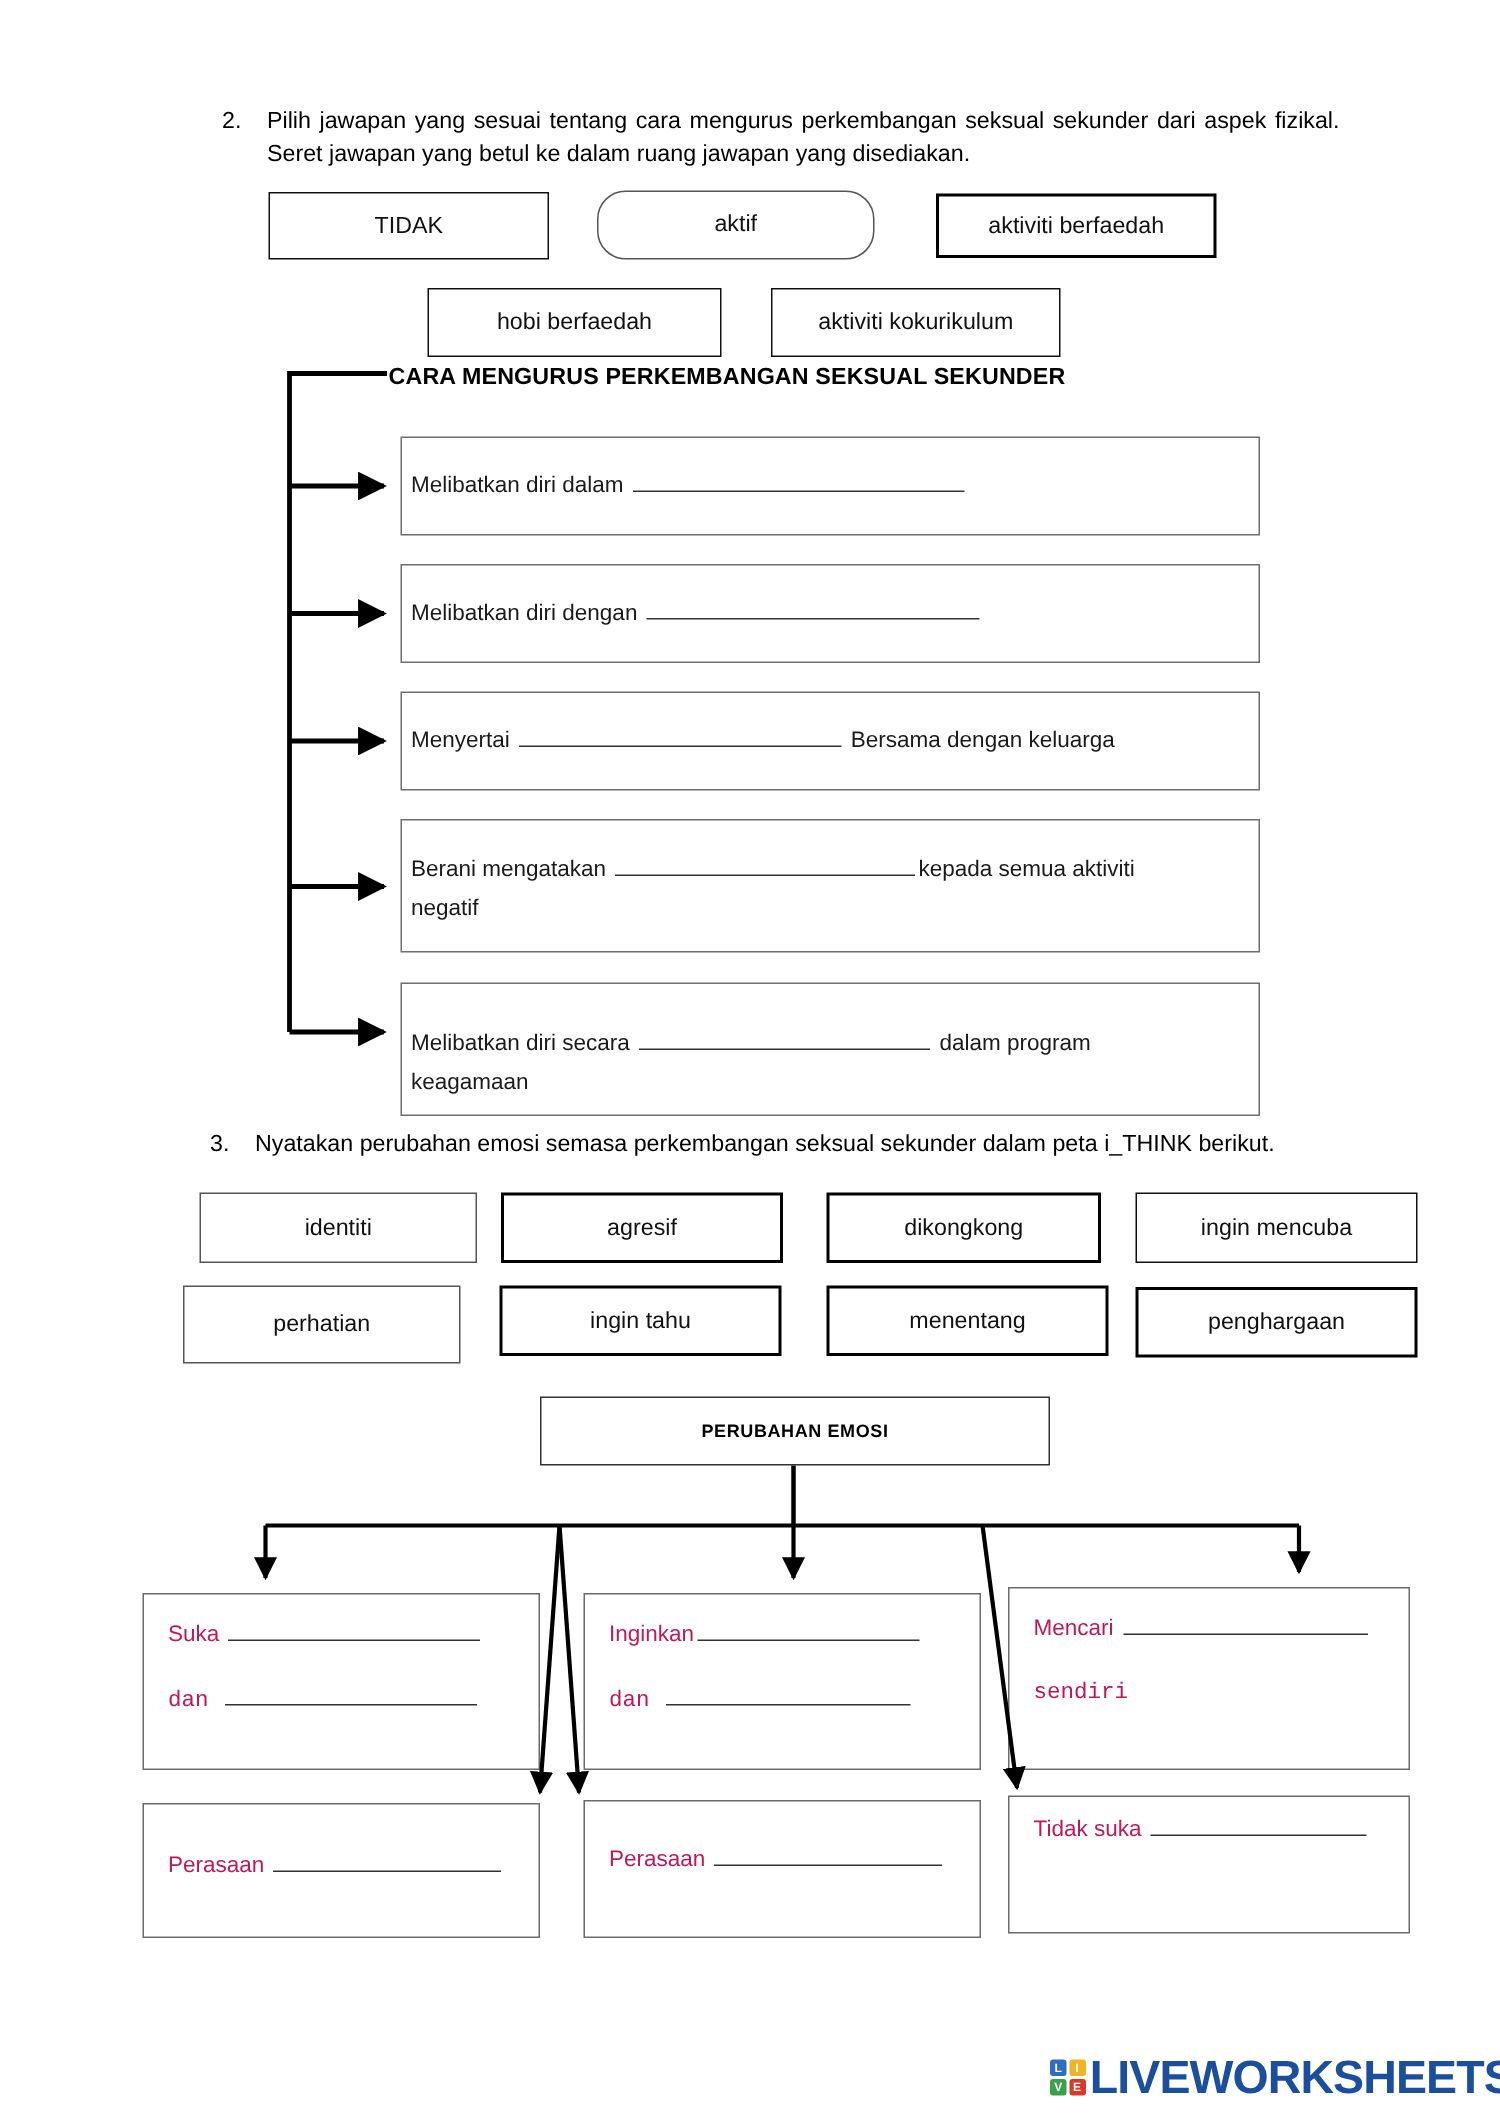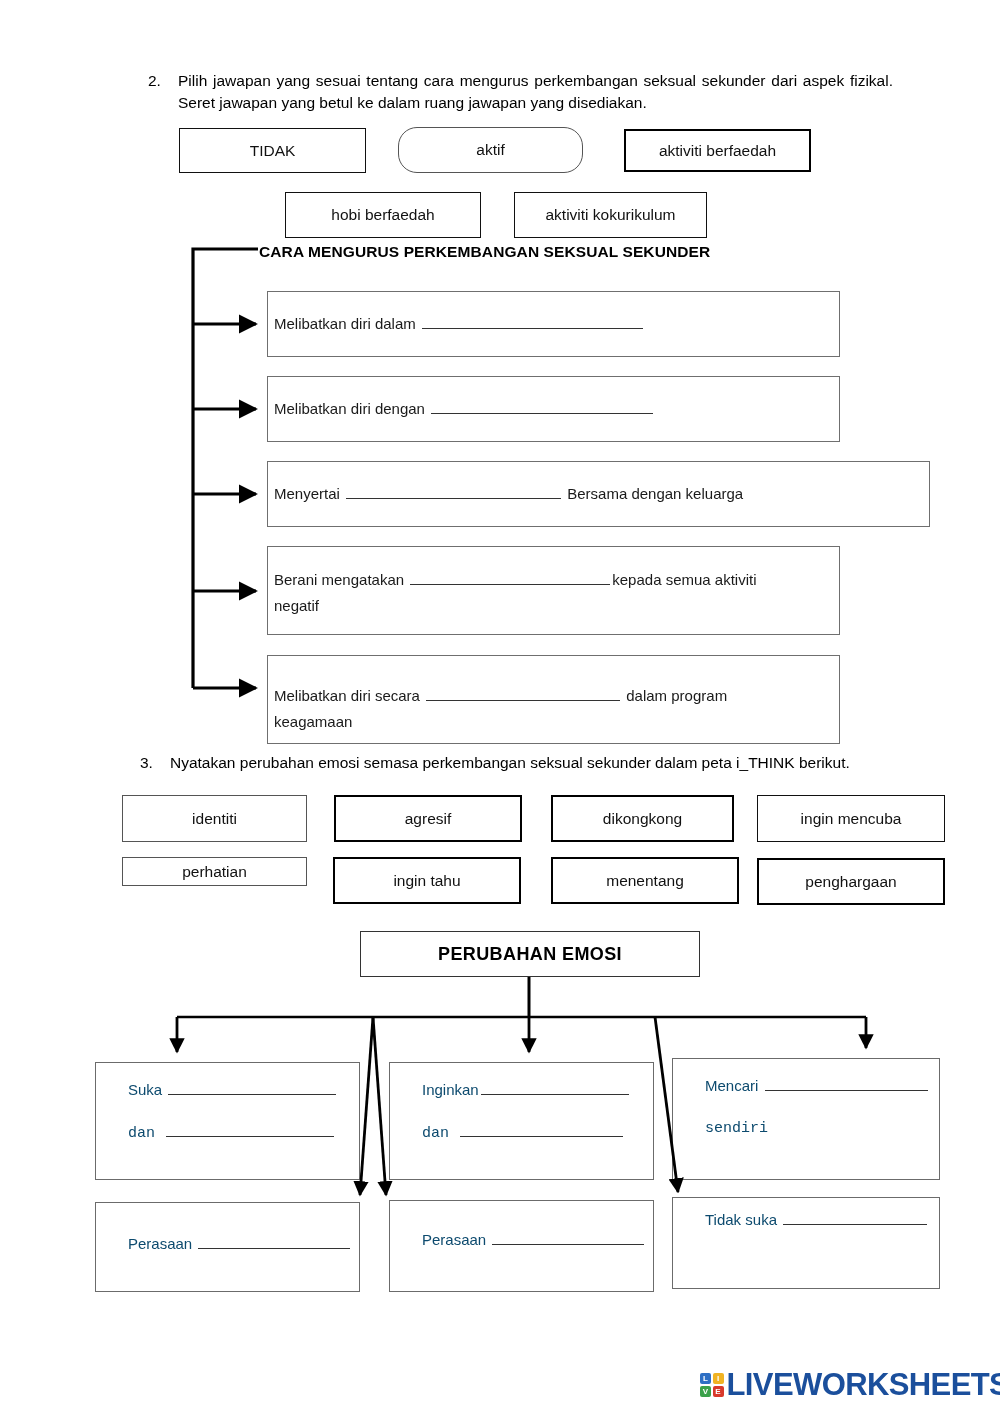--- a/index.html
+++ b/index.html
@@ -96,21 +96,21 @@
 
   
   .root-box {
     position: absolute;
     box-sizing: border-box;
     background: #ffffff;
     border: 1.3px solid #333333;
     display: flex;
     align-items: center;
     justify-content: center;
-    font-size: 18px;
+    font-size: 12px;
     font-weight: bold;
     letter-spacing: 0.4px;
   }
 
   
   svg.overlay {
     position: absolute;
     left: 0;
     top: 0;
     width: 1000px;
@@ -122,23 +122,22 @@
   .map-box {
     position: absolute;
     box-sizing: border-box;
     background: #ffffff;
     border: 1.3px solid #6b6b6b;
     padding: 16px 16px 0 16px;
   }
   .map-line {
     font-size: 15px;
     line-height: 1.5;
-    color: #0c4a6e;
+    color: #be185d;
     white-space: nowrap;
-    margin-left: 16px;
   }
   .map-line + .map-line { margin-top: 20px; font-family: Liberation Mono, monospace; }
 
   
   #logo {
     position: absolute;
     left: 700px;
     top: 1367px;
     display: flex;
     align-items: center;
@@ -195,21 +194,21 @@
     </div>
   </div>
 
   <div class="ans-box" style="left:267px; top:376px; width:573px; height:66px;">
     <div class="ans-text">
       <span>Melibatkan diri dengan</span>
       <span class="blank" style="width:222px;"></span>
     </div>
   </div>
 
-  <div class="ans-box" style="left:267px; top:461px; width:663px; height:66px;">
+  <div class="ans-box" style="left:267px; top:461px; width:573px; height:66px;">
     <div class="ans-text">
       <span>Menyertai</span>
       <span class="blank" style="width:215px;"></span>
       <span>Bersama dengan keluarga</span>
     </div>
   </div>
 
   <div class="ans-box" style="left:267px; top:546px; width:573px; height:89px; align-items:flex-start; padding-top:20px;">
     <div class="ans-text" style="white-space:normal;">
       <span>Berani mengatakan</span>
@@ -225,26 +224,26 @@
       <span>dalam program</span><br>
       <span>keagamaan</span>
     </div>
   </div>
 
   <div class="q-block" style="left:140px; top:752px; width:755px;">
     <div class="q-num">3.</div>
     <div class="q-text">Nyatakan perubahan emosi semasa perkembangan seksual sekunder dalam peta i_THINK berikut.</div>
   </div>
 
-  <div class="word-box thin" style="left:122px; top:795px; width:185px; height:47px;">identiti</div>
+  <div class="word-box thin" style="left:133px; top:795px; width:185px; height:47px;">identiti</div>
   <div class="word-box thick" style="left:334px; top:795px; width:188px; height:47px;">agresif</div>
   <div class="word-box thick" style="left:551px; top:795px; width:183px; height:47px;">dikongkong</div>
   <div class="word-box" style="left:757px; top:795px; width:188px; height:47px;">ingin mencuba</div>
 
-  <div class="word-box thin" style="left:122px; top:857px; width:185px; height:29px;">perhatian</div>
+  <div class="word-box thin" style="left:122px; top:857px; width:185px; height:52px;">perhatian</div>
   <div class="word-box thick" style="left:333px; top:857px; width:188px; height:47px;">ingin tahu</div>
   <div class="word-box thick" style="left:551px; top:857px; width:188px; height:47px;">menentang</div>
   <div class="word-box thick" style="left:757px; top:858px; width:188px; height:47px;">penghargaan</div>
 
   <div class="root-box" style="left:360px; top:931px; width:340px; height:46px;">PERUBAHAN EMOSI</div>
 
   <div class="map-box" style="left:95px; top:1062px; width:265px; height:118px;">
     <div class="map-line">
       <span>Suka</span>
       <span class="blank" style="width:168px;"></span>

